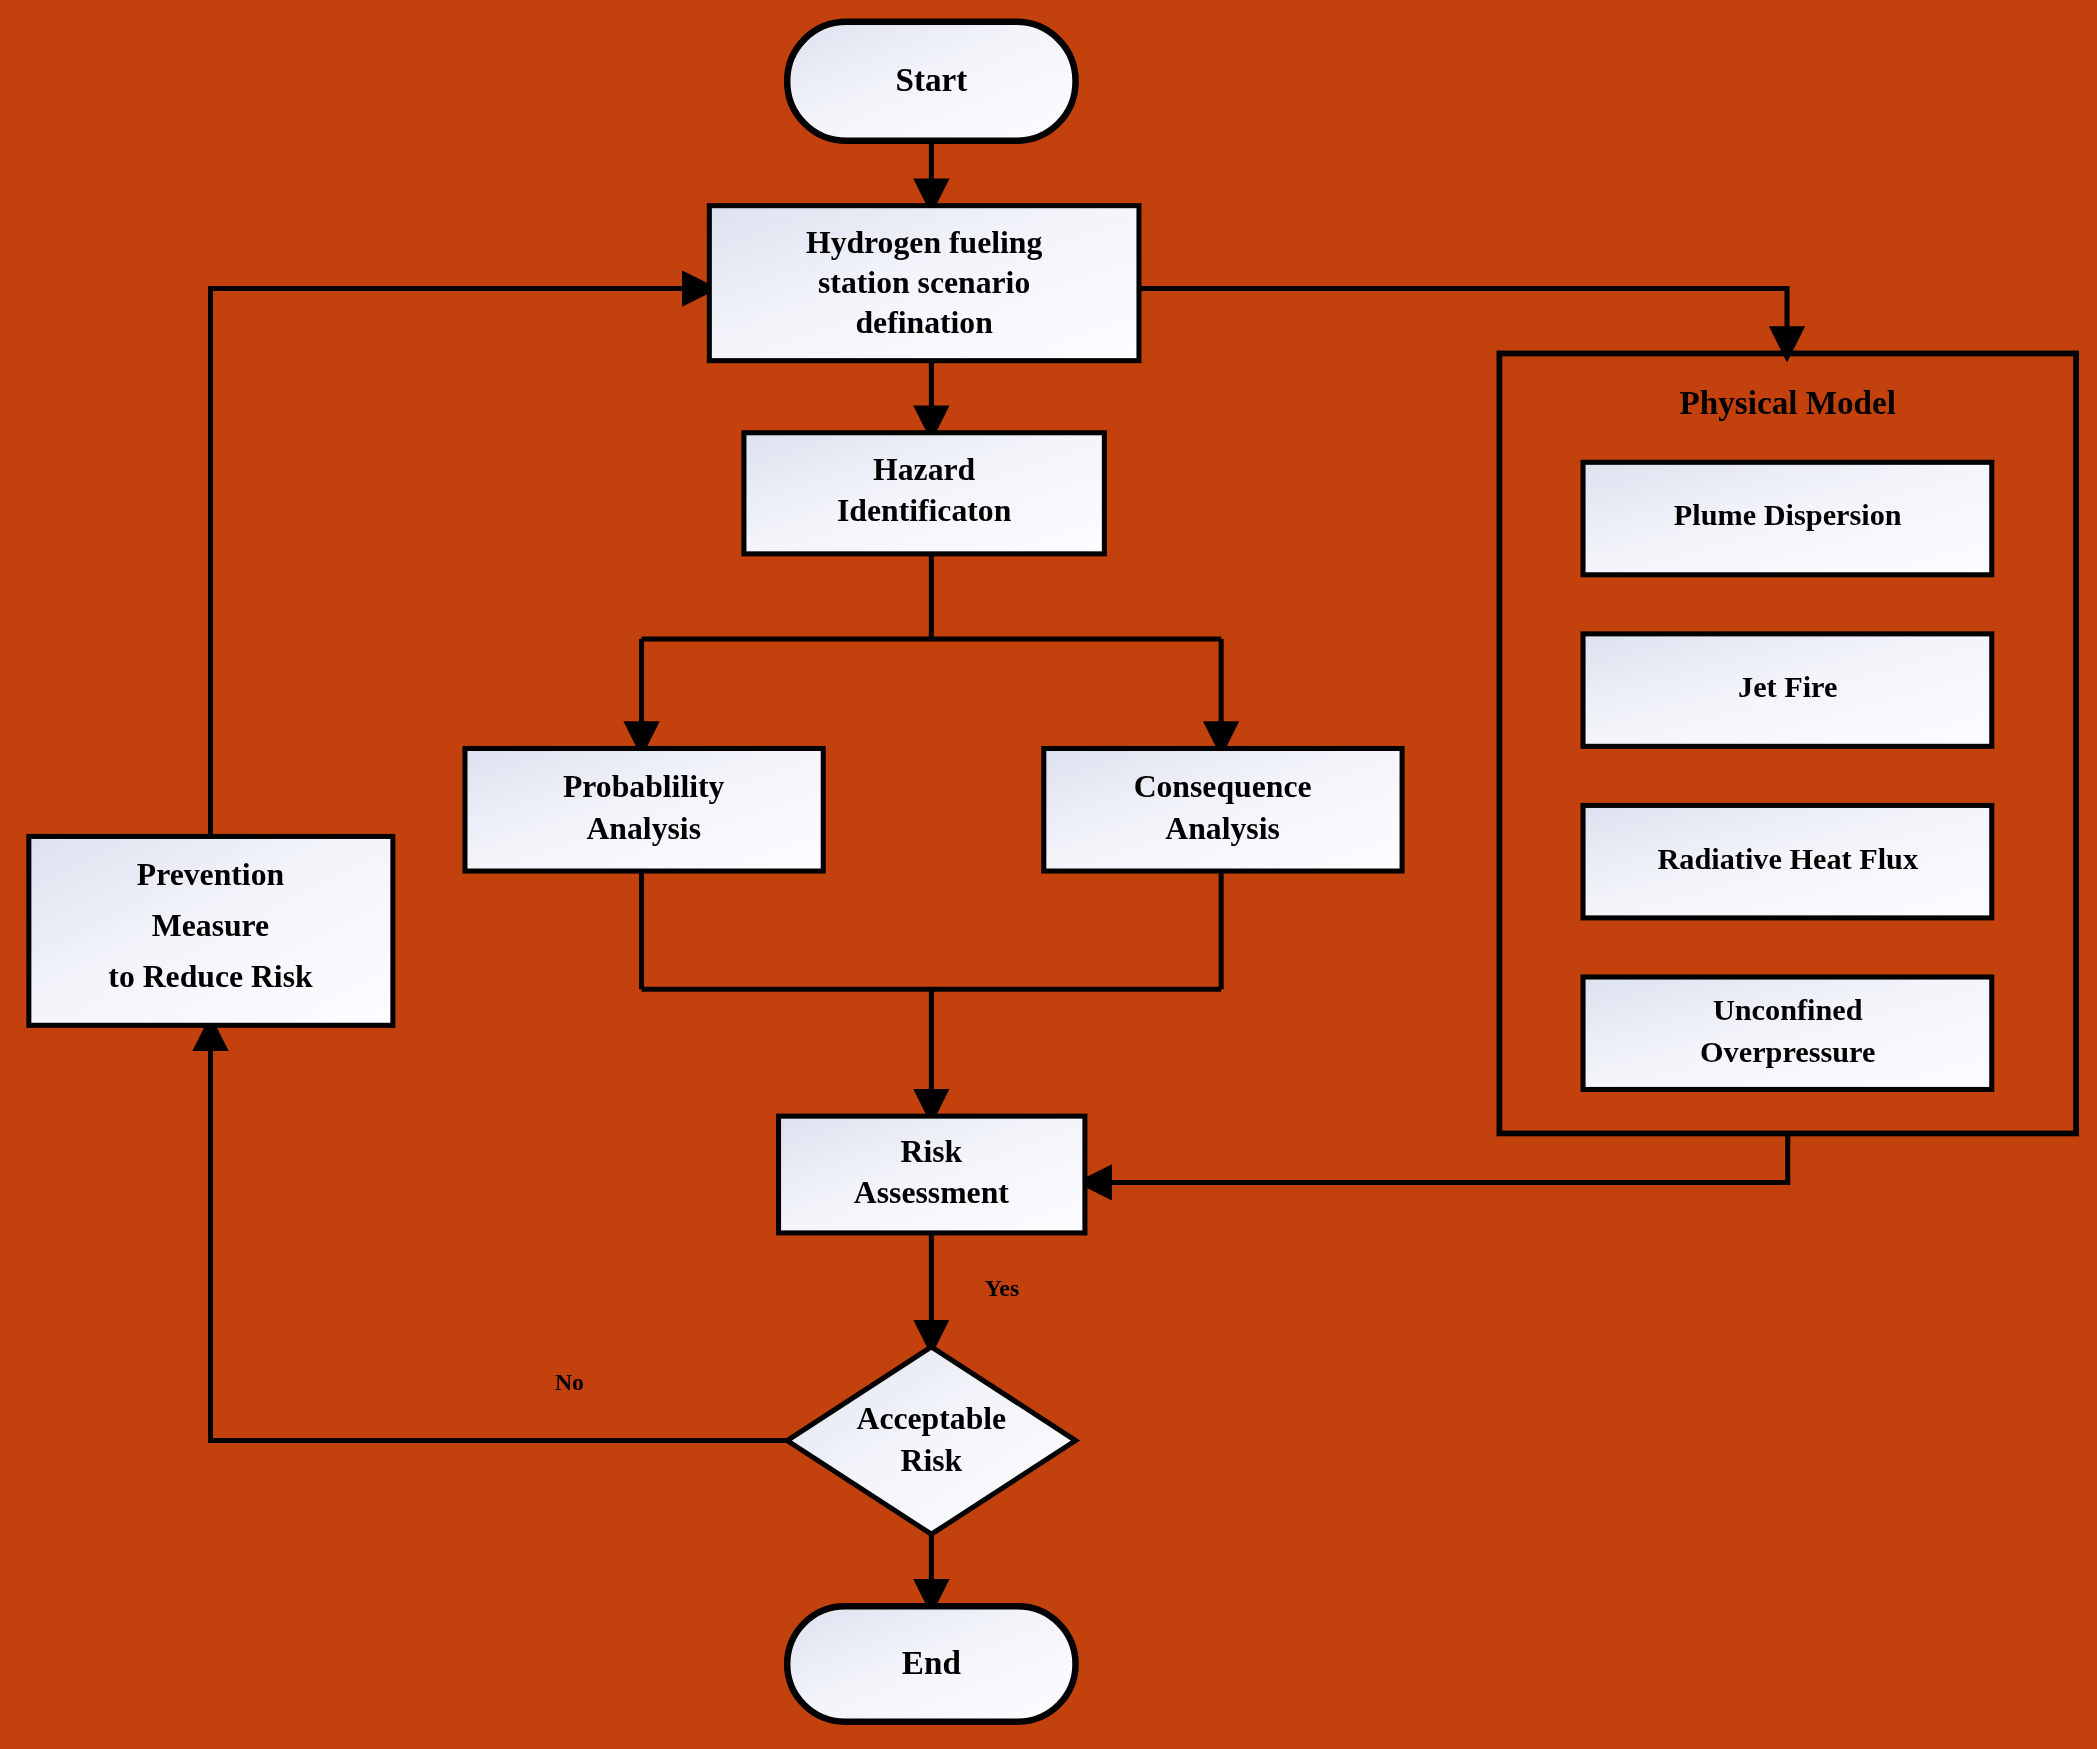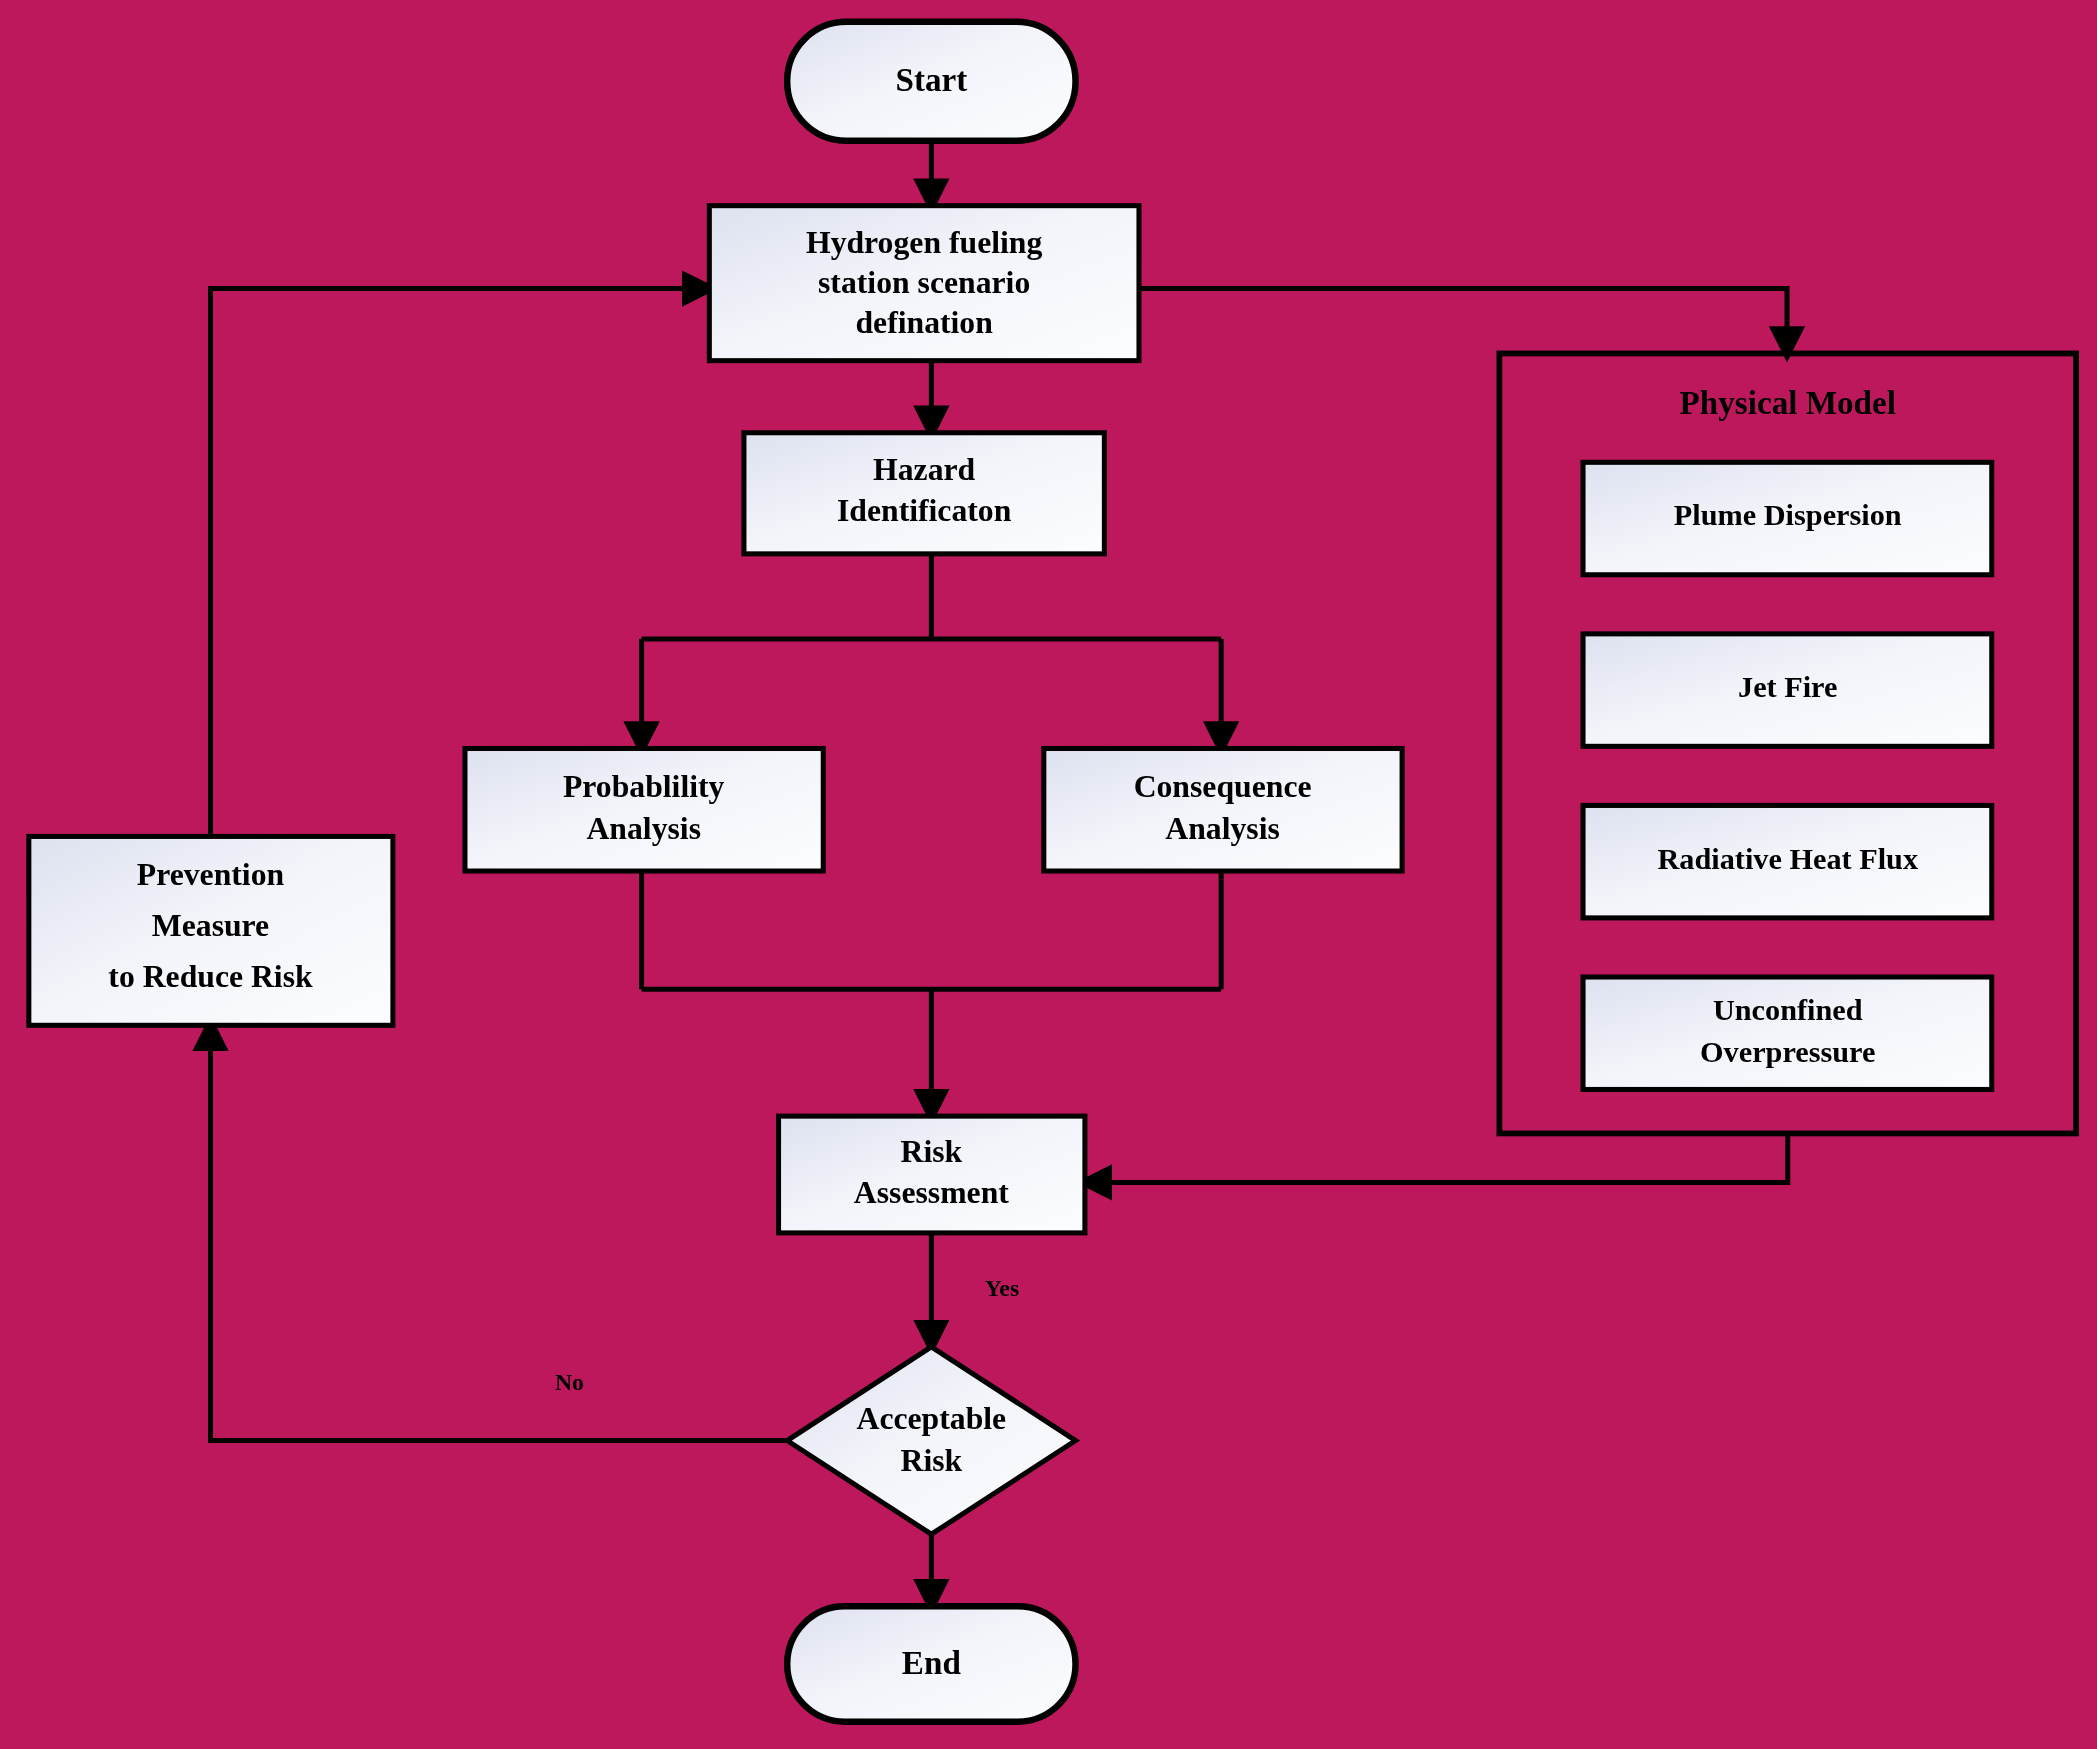--- a/index.html
+++ b/index.html
@@ -4,21 +4,21 @@
 <style>
   html, body {
     margin: 0;
     padding: 0;
     background: #ffffff;
   }
   #canvas-wrap {
     position: relative;
     width: 2097px;
     height: 1750px;
-    background: #be185d;
+    background: #c2410c;
     overflow: hidden;
     font-family: "Liberation Serif", "DejaVu Serif", serif;
     text-align: right;
   }
   svg#flow {
     position: absolute;
     left: 0; top: 0;
     width: 2097px;
     height: 1750px;
     display: block;

